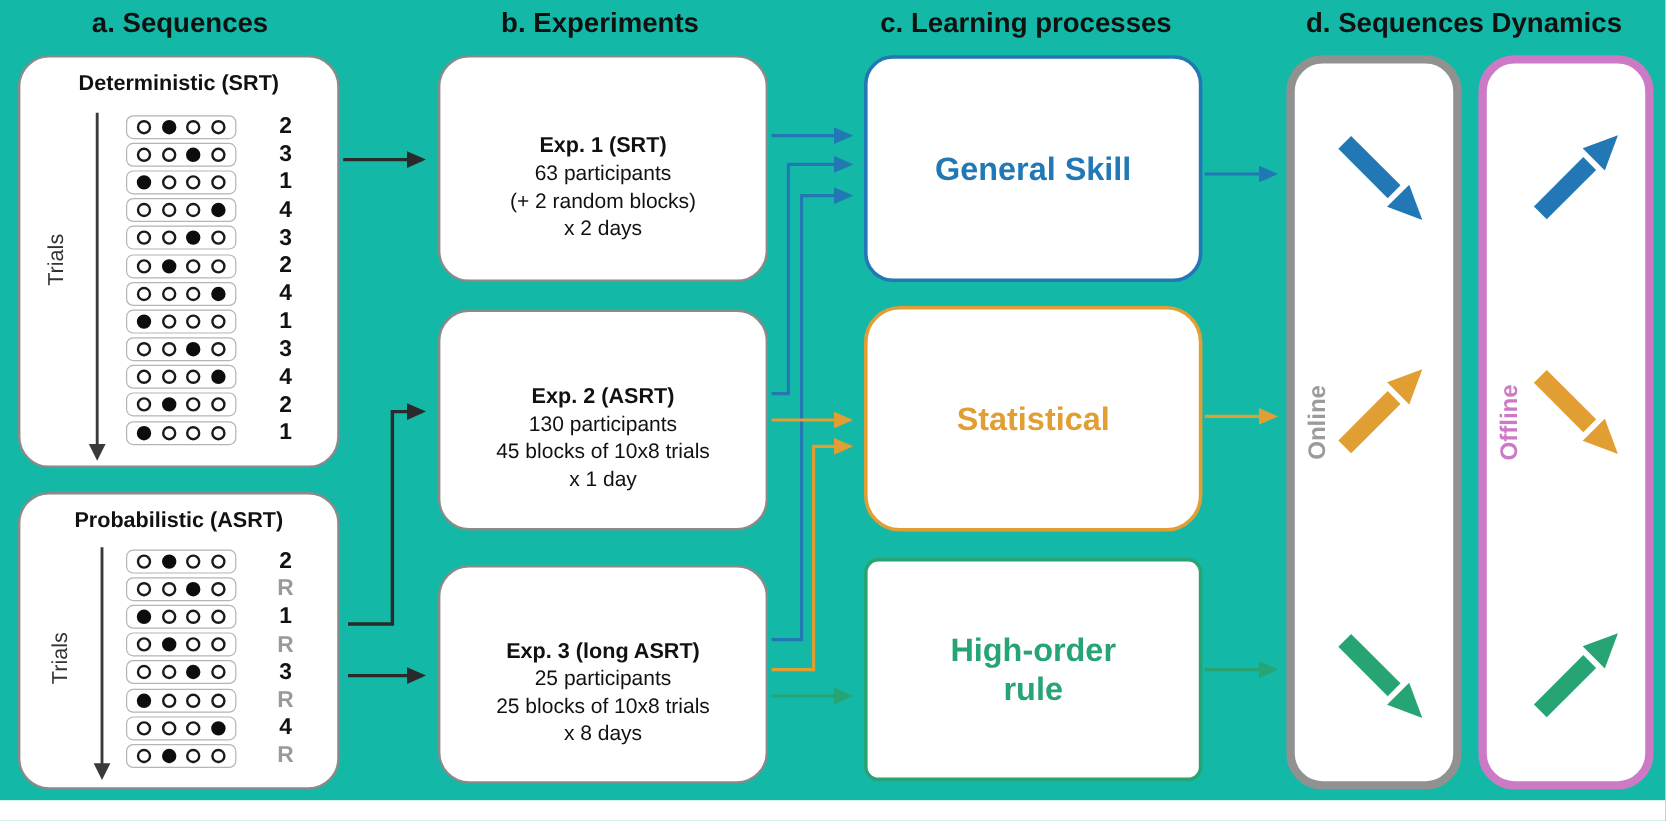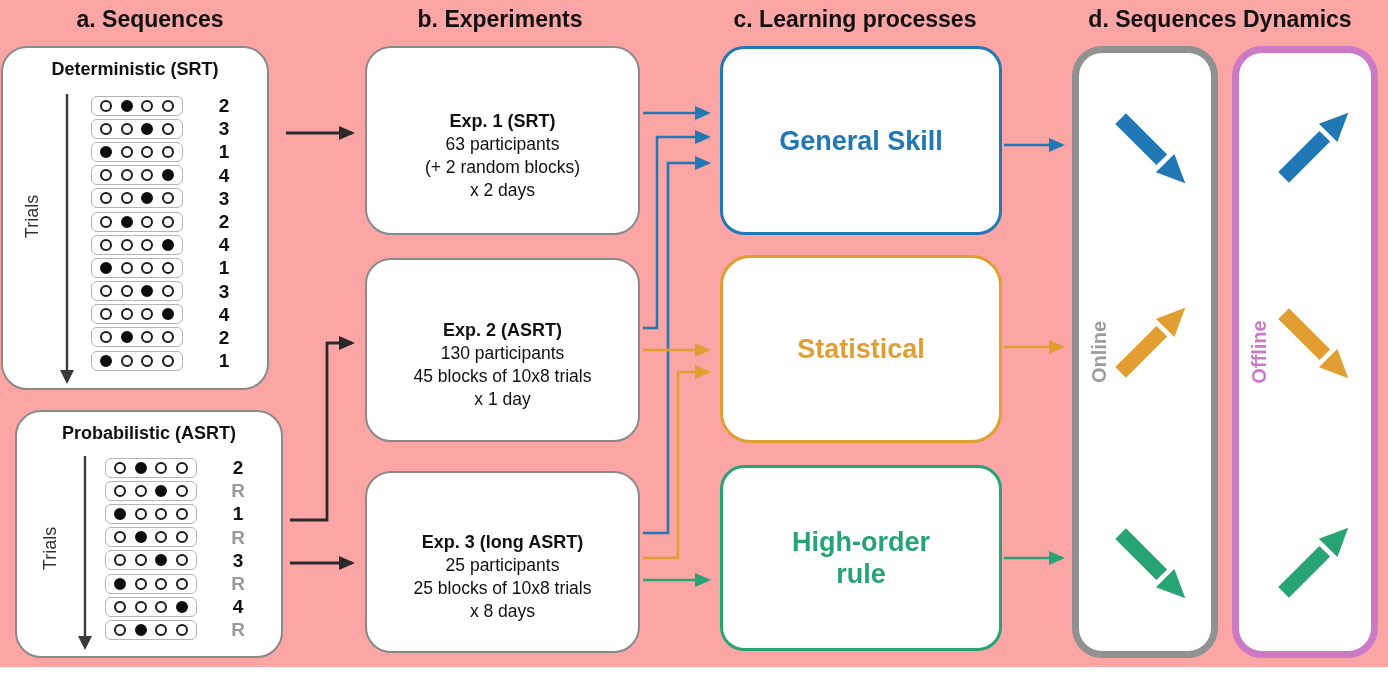--- a/index.html
+++ b/index.html
@@ -1,25 +1,25 @@
 <!DOCTYPE html>
 <html><head>
 <meta charset="utf-8">
 <style>
   html,body{margin:0;padding:0;background:#fff;font-family:"Liberation Sans",sans-serif;}
-  .canvas{position:relative;width:1388px;height:667px;background:#fca5a5;overflow:hidden;}
+  .canvas{position:relative;width:1388px;height:667px;background:#14b8a6;overflow:hidden;}
   .overlay{position:absolute;left:0;top:0;z-index:1;pointer-events:none;}
   .col-header{position:absolute;top:6px;font-size:23px;font-weight:bold;color:#111;text-align:center;z-index:4;}
   .hdr-a{left:25px;width:250px;}
   .hdr-b{left:375px;width:250px;}
   .hdr-c{left:700px;width:310px;}
   .hdr-d{left:1065px;width:310px;}
 
   .round-box{position:absolute;background:#fff;border:2.5px solid #8a8a8a;border-radius:26px;z-index:2;box-sizing:border-box;}
-  .seq-det{left:1px;top:46px;width:268px;height:344px;}
+  .seq-det{left:15px;top:46px;width:268px;height:344px;}
   .seq-prob{left:15px;top:410px;width:268px;height:248px;padding-left:28px;}
   .seq-title{position:absolute;left:0;right:0;top:11px;text-align:center;font-size:18px;font-weight:bold;color:#111;}
   .trials-wrap{position:absolute;}
   .trials-label{position:absolute;font-size:18px;color:#333;transform:rotate(-90deg);transform-origin:center;white-space:nowrap;}
   .rows{position:absolute;left:88px;width:170px;}
   .dot-row{display:flex;align-items:center;height:23.2px;}
   .dot-cell{width:92px;height:20px;border:1.5px solid #b4b4b4;border-radius:6px;background:#fff;display:flex;align-items:center;justify-content:space-evenly;box-sizing:border-box;}
   .dot{width:12px;height:12px;border:2px solid #1a1a1a;border-radius:50%;background:#fff;box-sizing:border-box;}
   .dot.filled{background:#0d0d0d;border-color:#0d0d0d;}
   .row-label{margin-left:30px;width:22px;text-align:center;font-size:19px;font-weight:bold;color:#111;line-height:23.2px;}
@@ -28,21 +28,21 @@
   .exp-box{left:365px;width:275px;display:flex;flex-direction:column;align-items:center;justify-content:center;text-align:center;}
   .exp-1{top:46px;height:189px;}
   .exp-2{top:258px;height:184px;}
   .exp-3{top:471px;height:182px;}
   .exp-title{font-size:18px;font-weight:bold;color:#111;line-height:23px;margin-top:30px;}
   .exp-line{font-size:17.5px;color:#111;line-height:23px;}
 
   .proc-box{left:720px;width:282px;border-width:3.5px;border-radius:24px;display:flex;align-items:center;justify-content:center;text-align:center;}
   .proc-1{top:46px;height:189px;}
   .proc-2{top:255px;height:188px;border-radius:30px;}
-  .proc-3{top:465px;height:186px;}
+  .proc-3{top:465px;height:186px;border-radius:12px;}
   .proc-label{font-size:27px;font-weight:bold;width:190px;line-height:32px;}
 
   .dyn-box{top:46px;width:146px;height:612px;border-width:7px;border-radius:30px;}
   .dyn-online{left:1072px;}
   .dyn-offline{left:1232px;}
   .dyn-label{position:absolute;top:50%;left:20px;transform:translate(-50%,-50%) rotate(-90deg);font-size:20px;font-weight:bold;white-space:nowrap;}
   .dyn-arrow{position:absolute;width:84px;height:84px;}
 </style>
 </head>
 <body>

